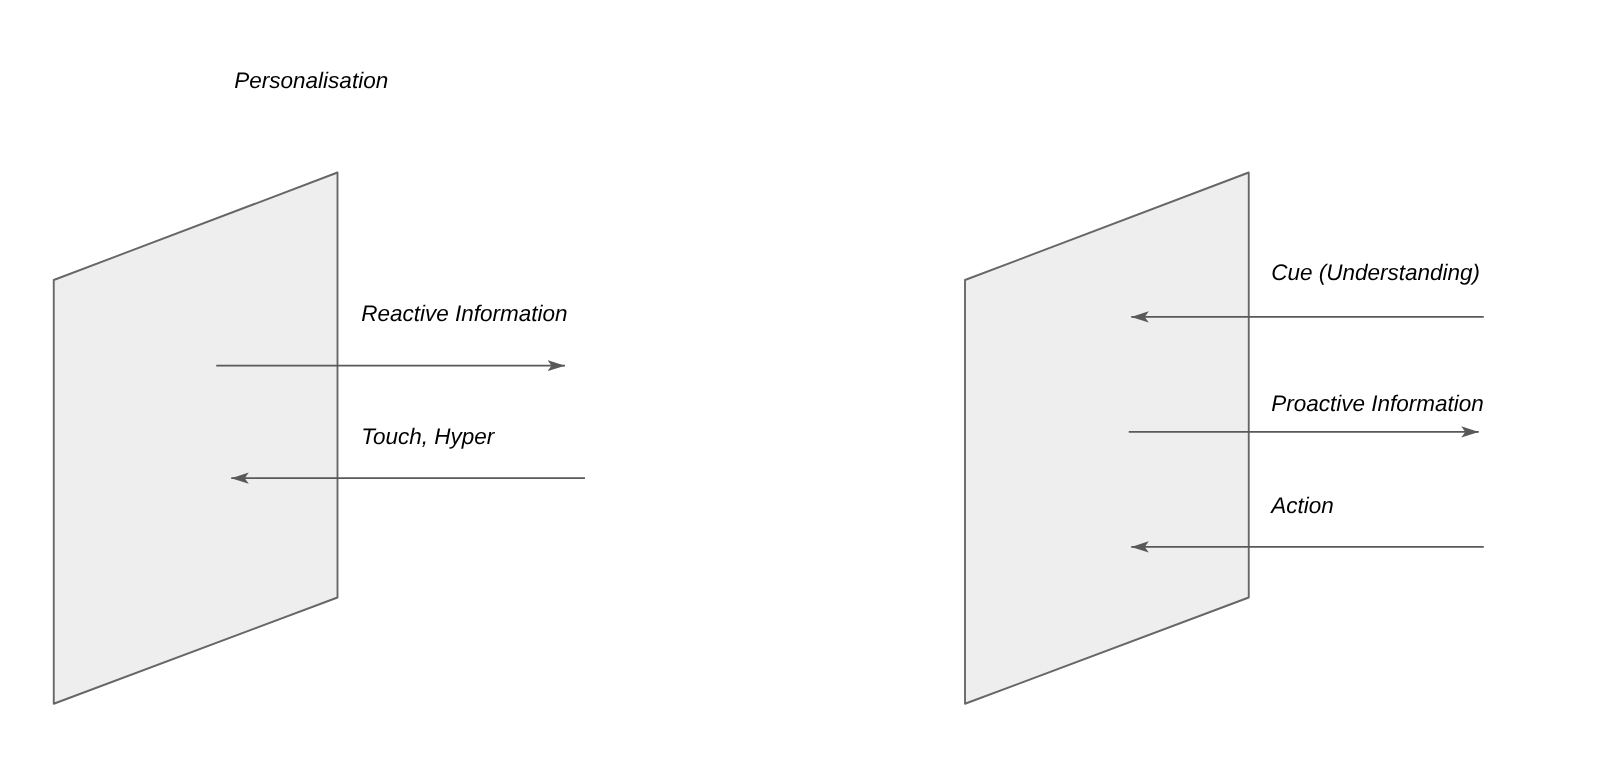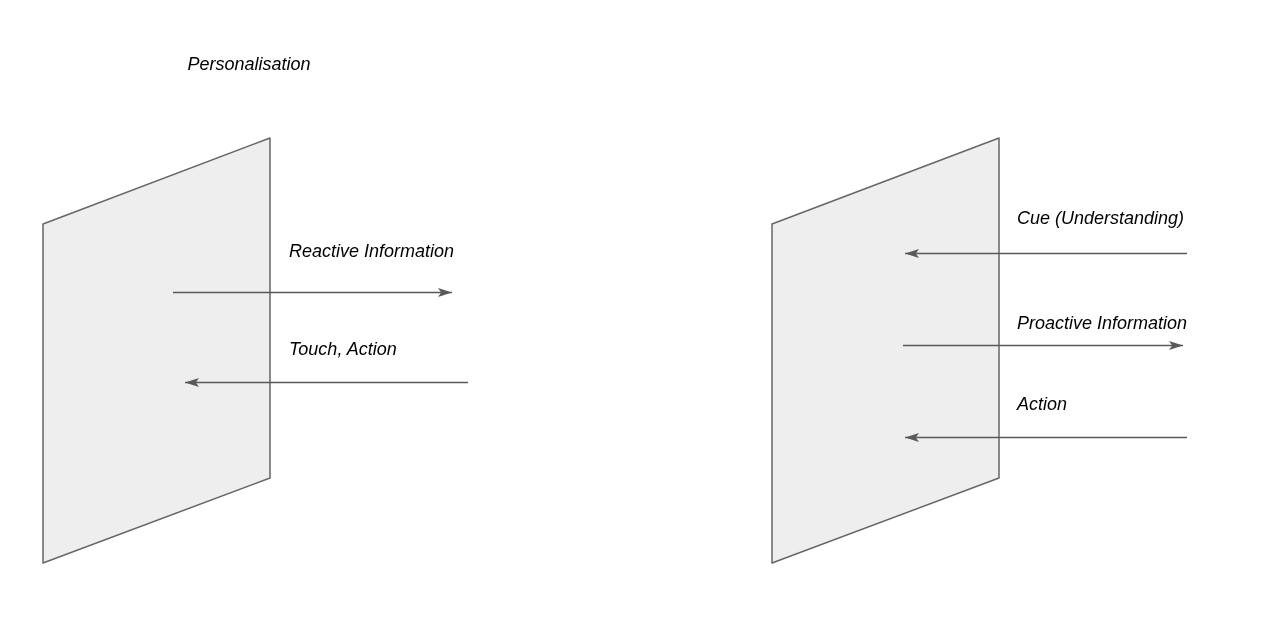--- a/index.html
+++ b/index.html
@@ -70,21 +70,21 @@
 
     <line class="arrow-line" marker-end="url(#arrowHead)" x1="1187" y1="253.5" x2="905" y2="253.5"></line>
     <line class="arrow-line" marker-end="url(#arrowHead)" x1="903" y1="345.5" x2="1183" y2="345.5"></line>
     <line class="arrow-line" marker-end="url(#arrowHead)" x1="1187" y1="437.5" x2="905" y2="437.5"></line>
   </svg>
 
   <div class="lbl lbl-title" style="left:99px; top:53px;">Personalisation</div>
 
   <div class="lbl" style="left:289px; top:240px;">Reactive Information</div>
 
-  <div class="lbl" style="left:289px; top:338px;">Touch, Action</div>
+  <div class="lbl" style="left:289px; top:338px;">Touch, Hyper</div>
 
 
   <div class="lbl" style="left:1017px; top:207px;text-align:right;">Cue (Understanding)</div>
 
   <div class="lbl" style="left:1017px; top:312px;">Proactive Information</div>
 
   <div class="lbl" style="left:1017px; top:393px;text-align:right;">Action</div>
 
 </div>
 

